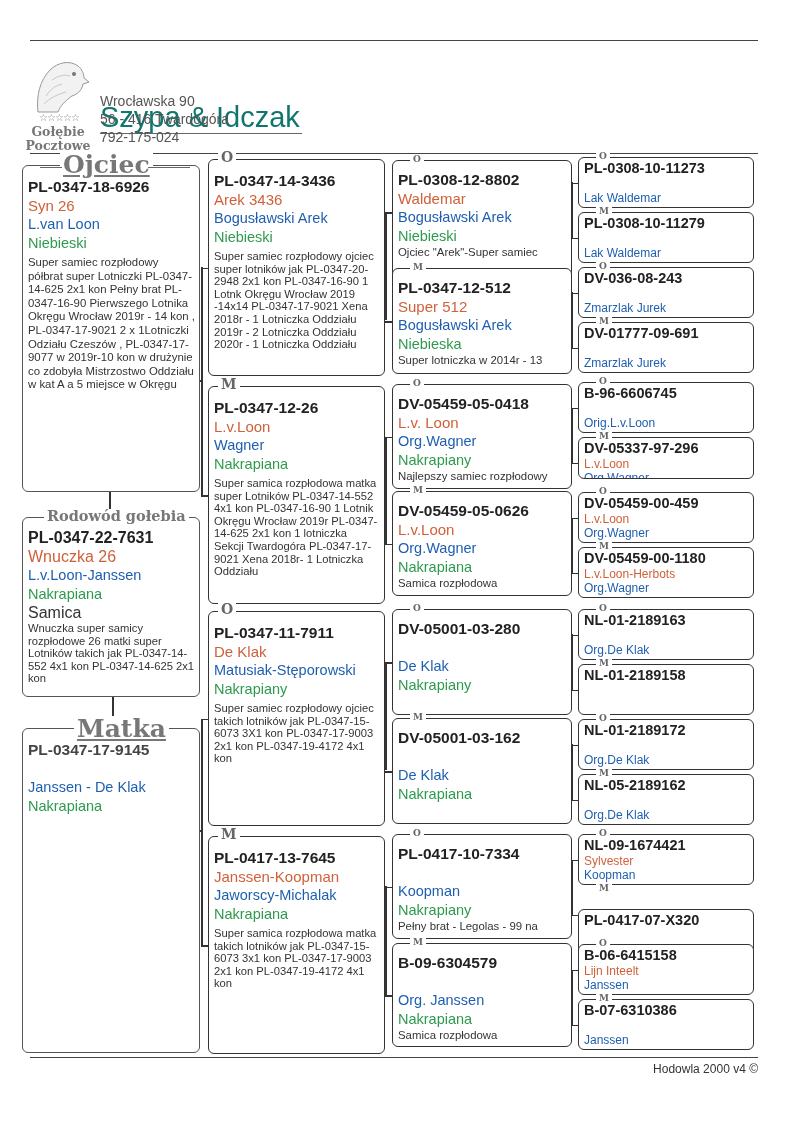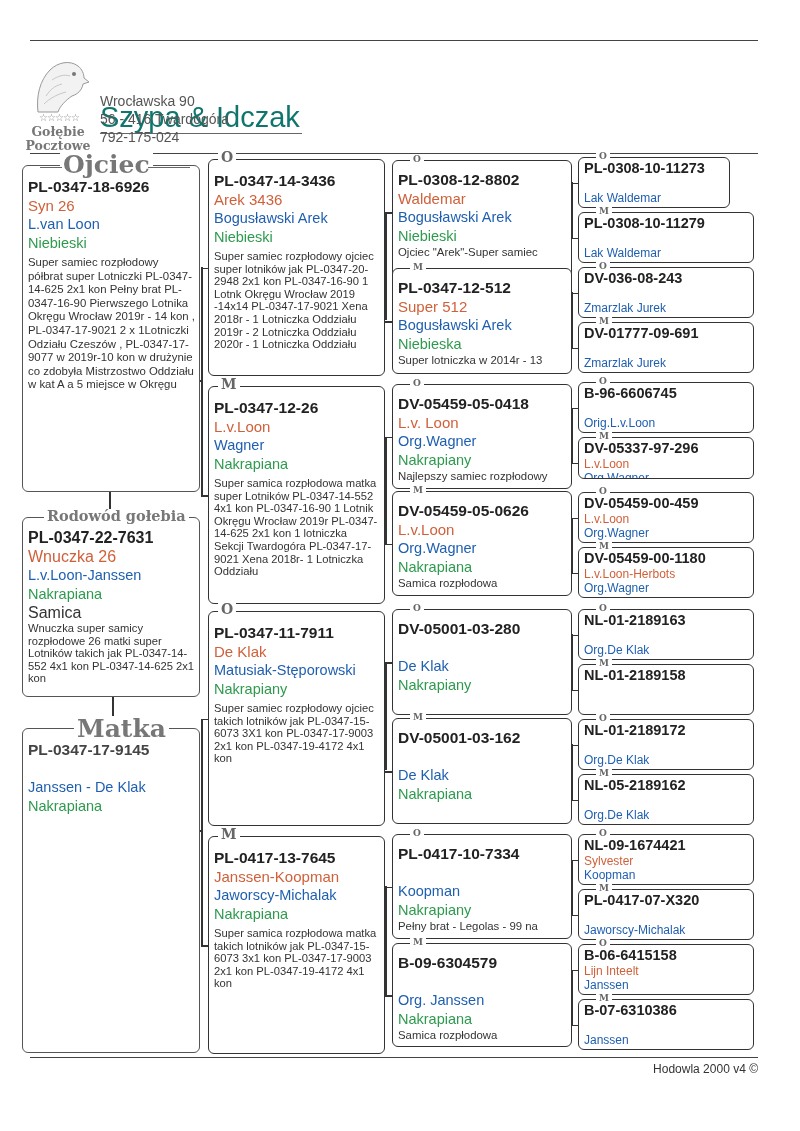--- a/index.html
+++ b/index.html
@@ -18,21 +18,21 @@
   .brand { position: absolute; left: 100px; top: 53px; font-size: 29px; font-weight: normal; color: #0f766e;
            border-bottom: 1.5px solid #666; line-height: 32px; padding-right: 2px; margin-top: 48px; }
   .addr { position: absolute; left: 100px; font-size: 14px; color: #555; }
   .box { position: absolute; border: 1.6px solid #333; border-radius: 6px; background: #fff; box-sizing: border-box;
          padding: 2px 4px 2px 5px; overflow: hidden; }
   .box.big { border-color: #555; }
   .legend { position: absolute; background: #fff; font-family: "DejaVu Serif", serif; font-weight: bold; color: #666;
             line-height: 1; padding: 0 3px; }
   .ring { font-size: 14px; }
   .ring-sm { font-size: 9px; }
-  .lbl-big { font-size: 25px; color: #777; }
+  .lbl-big { font-size: 25px; color: #777; text-decoration: underline; }
   .lbl-rod { font-size: 14.5px; color: #777; }
   .ringno { font-weight: bold; font-size: 15.5px; color: #222; line-height: 19px; white-space: nowrap; }
   .ringno.c4 { font-size: 14.5px; line-height: 17px; }
   .name-o { color: #d0603a; font-size: 15px; line-height: 19px; }
   .name-b { color: #1f5fb0; font-size: 14.5px; line-height: 19px; }
   .name-g { color: #2e9a4e; font-size: 14.5px; line-height: 19px; }
   .desc { font-size: 11.2px; line-height: 12.6px; color: #333; }
   .c4 .name-o, .c4 .name-b { font-size: 12px; line-height: 14px; }
   .sep-line { position: absolute; background: #333; }
   .footer { position: absolute; right: 42px; top: 1062px; font-size: 12px; color: #333; }
@@ -202,21 +202,21 @@
 <div class="sep-line" style="left: 385px; top: 886.5px; width: 7px; height: 1.5px;"></div>
 <div class="box" style="left: 392px; top: 943px; width: 180px; height: 104px; padding-top: 9px;">
     <div class="ringno">B-09-6304579</div>
     <div class="name-o" style="min-height: 19px;"></div>
     <div class="name-b">Org. Janssen</div>
     <div class="name-g">Nakrapiana</div>
     <div class="desc" style="font-size: 11.4px; margin-top: 0px;"> Samica rozpłodowa</div>
   </div>
 <div class="legend ring-sm" style="left: 410px; top: 938px;">M</div>
 <div class="sep-line" style="left: 385px; top: 995px; width: 7px; height: 1.5px;"></div>
-<div class="box c4" style="left: 578px; top: 157px; width: 152px; height: 51px; padding-top: 2px;">
+<div class="box c4" style="left: 578px; top: 157px; width: 176px; height: 51px; padding-top: 2px;">
     <div class="ringno c4">PL-0308-10-11273</div>
     <div class="name-o" style="min-height: 14px;"></div>
     <div class="name-b">Lak Waldemar</div>
   </div>
 <div class="legend ring-sm" style="left: 596px; top: 152px;">O</div>
 <div class="sep-line" style="left: 571px; top: 182.5px; width: 7px; height: 1.5px;"></div>
 <div class="box c4" style="left: 578px; top: 212px; width: 176px; height: 51px; padding-top: 2px;">
     <div class="ringno c4">PL-0308-10-11279</div>
     <div class="name-o" style="min-height: 14px;"></div>
     <div class="name-b">Lak Waldemar</div>
@@ -293,21 +293,21 @@
   </div>
 <div class="legend ring-sm" style="left: 596px; top: 769px;">M</div>
 <div class="sep-line" style="left: 571px; top: 799.5px; width: 7px; height: 1.5px;"></div>
 <div class="box c4" style="left: 578px; top: 834px; width: 176px; height: 51px; padding-top: 2px;">
     <div class="ringno c4">NL-09-1674421</div>
     <div class="name-o" style="min-height: 14px;">Sylvester</div>
     <div class="name-b">Koopman</div>
   </div>
 <div class="legend ring-sm" style="left: 596px; top: 829px;">O</div>
 <div class="sep-line" style="left: 571px; top: 859.5px; width: 7px; height: 1.5px;"></div>
-<div class="box c4" style="left: 578px; top: 889px; width: 176px; height: 51px; padding-top: 2px;">
+<div class="box c4" style="left: 578px; top: 909px; width: 176px; height: 51px; padding-top: 2px;">
     <div class="ringno c4">PL-0417-07-X320</div>
     <div class="name-o" style="min-height: 14px;"></div>
     <div class="name-b">Jaworscy-Michalak</div>
   </div>
 <div class="legend ring-sm" style="left: 596px; top: 884px;">M</div>
 <div class="sep-line" style="left: 571px; top: 914.5px; width: 7px; height: 1.5px;"></div>
 <div class="box c4" style="left: 578px; top: 944px; width: 176px; height: 51px; padding-top: 2px;">
     <div class="ringno c4">B-06-6415158</div>
     <div class="name-o" style="min-height: 14px;">Lijn Inteelt</div>
     <div class="name-b">Janssen</div>

